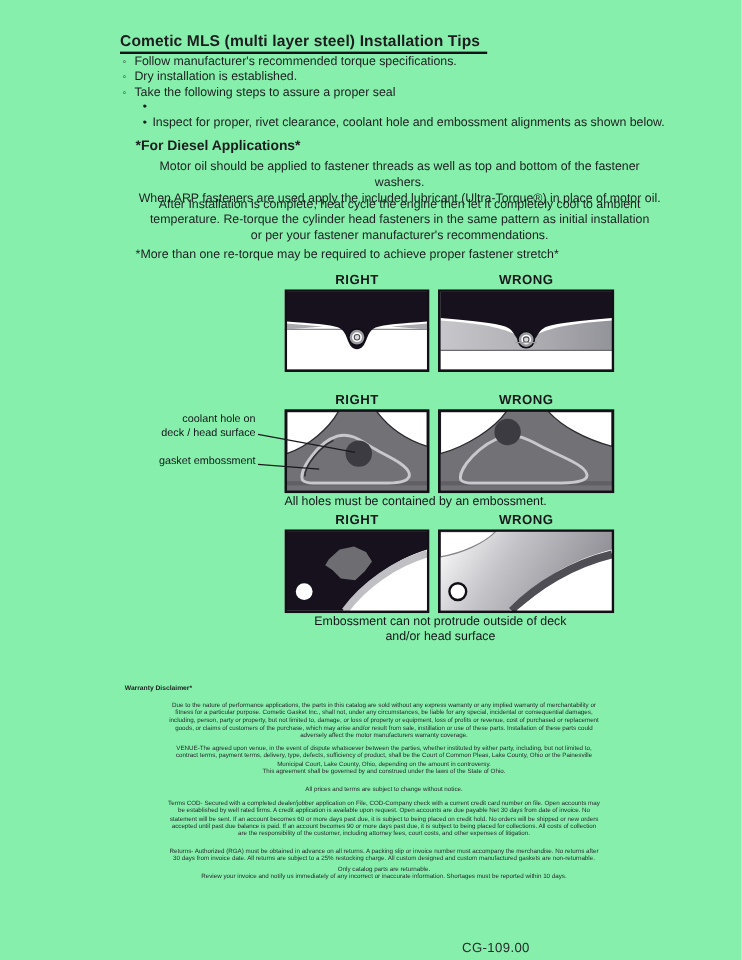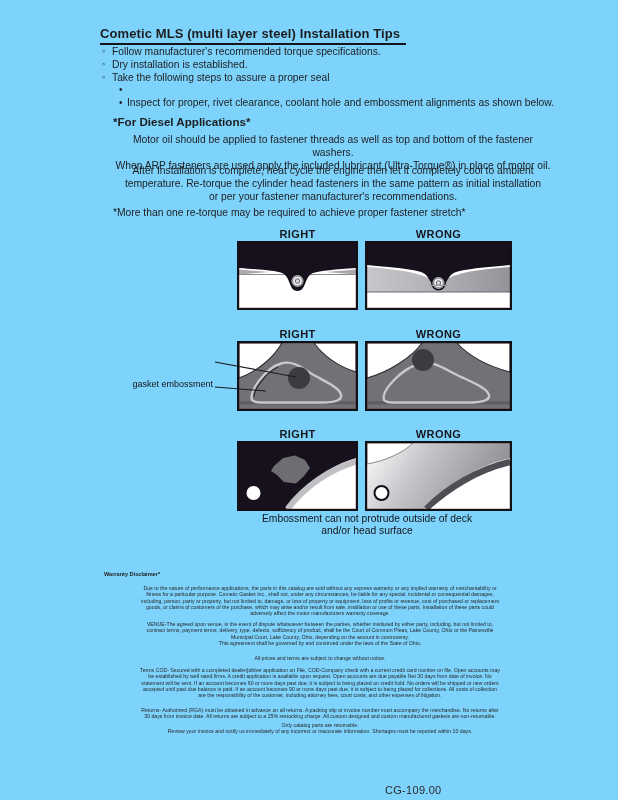--- a/index.html
+++ b/index.html
@@ -1,17 +1,17 @@
 <!DOCTYPE html>
 <html><head>
 <meta charset="utf-8">
 <style>
   html,body{margin:0;padding:0;background:#e8e8e8;}
   .page{
-    position:relative;width:618px;height:800px;background:#7dd3fc;
+    position:relative;width:618px;height:800px;background:#86efac;
     font-family:"Liberation Sans","DejaVu Sans",sans-serif;color:#1d1d1f;
     overflow:hidden;margin:0 auto;
   }
   .abs{position:absolute;}
   .ml{white-space:pre-line;text-align:center;}
   .title{
     left:100px;top:26px;font-size:13px;font-weight:700;
     border-bottom:2px solid #14141a;padding:0 6px 2px 0;letter-spacing:0.1px;
   }
   .bullets{left:102px;top:45px;font-size:10.3px;line-height:13px;}
@@ -111,20 +111,22 @@
     <circle cx="73.5" cy="42" r="4.1" fill="#ffffff"></circle>
     <circle cx="73.5" cy="42" r="2.3" fill="#d9d9dd" stroke="#4a4a50" stroke-width="0.9"></circle>
     <path d="M64.5,44.5 H82.5" stroke="#9d9da2" stroke-width="1.2"></path>
     <rect x="1.1" y="1.1" width="144.8" height="66.8" fill="none" stroke="#101016" stroke-width="2.2"></rect>
   </svg>
 
 
   <div class="abs dg-head" style="left:237px;width:121px;top:328px;">RIGHT</div>
   <div class="abs dg-head" style="left:365px;width:147px;top:328px;">WRONG</div>
 
+  <div class="abs dlabel ml" style="left:90px;width:123px;top:344px;">coolant hole on
+deck / head surface</div>
   <div class="abs dlabel" style="left:90px;width:123px;top:379px;">gasket embossment</div>
 
   <svg class="abs panel" style="left:237px;top:341px;" width="121" height="70" viewBox="0 0 121 70">
     <rect width="121" height="70" fill="#717176"></rect>
     <path d="M2,2 H45 C37,16 20,31 2,37 Z" fill="#ffffff" stroke="#2b2b31" stroke-width="1.1"></path>
     <path d="M77,2 H119 V31 C100,25 86,14 77,2 Z" fill="#ffffff" stroke="#2b2b31" stroke-width="1.1"></path>
     <rect x="2" y="60" width="117" height="3.5" fill="#5f5f64"></rect>
     <path d="M15,59 C12,50 29,27 44,22.5 C56,19 65,27 75,33 C87,40 102,46 104,53.5 C105.5,59.5 97,61.5 86,61.5 L24,61.5 C18,61.5 16.5,60.5 15,59 Z" fill="none" stroke="#c9c9cd" stroke-width="2.4"></path>
     <path d="M17,56 C17,47 30,31 41,26" fill="none" stroke="#2e2e34" stroke-width="1.3"></path>
     <circle cx="62" cy="37" r="11" fill="#3b3b41"></circle>
@@ -139,20 +141,21 @@
     <path d="M19,59 C16,50 36,28 54,23 C68,19.5 78,27 90,33 C104,40 122,46.5 124,54 C125.5,59.5 116,61.5 103,61.5 L28,61.5 C22,61.5 20.5,60.5 19,59 Z" fill="none" stroke="#c9c9cd" stroke-width="2.4"></path>
     <circle cx="58" cy="19" r="11" fill="#3b3b41"></circle>
     <rect x="1.1" y="1.1" width="144.8" height="67.8" fill="none" stroke="#101016" stroke-width="2.2"></rect>
   </svg>
 
   <svg class="abs leader" style="left:120px;top:340px;" width="200" height="62" viewBox="0 0 200 62">
     <path d="M95,22 L176,37" stroke="#1a1a1e" stroke-width="1.1" fill="none"></path>
     <path d="M95,47 L146,51" stroke="#1a1a1e" stroke-width="1.1" fill="none"></path>
   </svg>
 
+  <div class="abs cap" style="left:237px;top:413px;">All holes must be contained by an embossment.</div>
 
   <div class="abs dg-head" style="left:237px;width:121px;top:428px;">RIGHT</div>
   <div class="abs dg-head" style="left:365px;width:147px;top:428px;">WRONG</div>
 
   <svg class="abs panel" style="left:237px;top:441px;" width="121" height="70" viewBox="0 0 121 70">
     <rect width="121" height="70" fill="#ffffff"></rect>
     <path d="M2,2 H119 V17 C92,25 66,44 49,68 L2,68 Z" fill="#16111c"></path>
     <path d="M119,20.5 C92,28.5 67,46 50.5,68" fill="none" stroke="#bfbfc4" stroke-width="6"></path>
     <path d="M37,25 L46,17 L58,14.5 L68,19 L73,27 L67,35 L59,42.5 L47,41 L40,34 L34,30 Z" fill="#6d6d72"></path>
     <circle cx="16.5" cy="52" r="7" fill="#ffffff"></circle>

